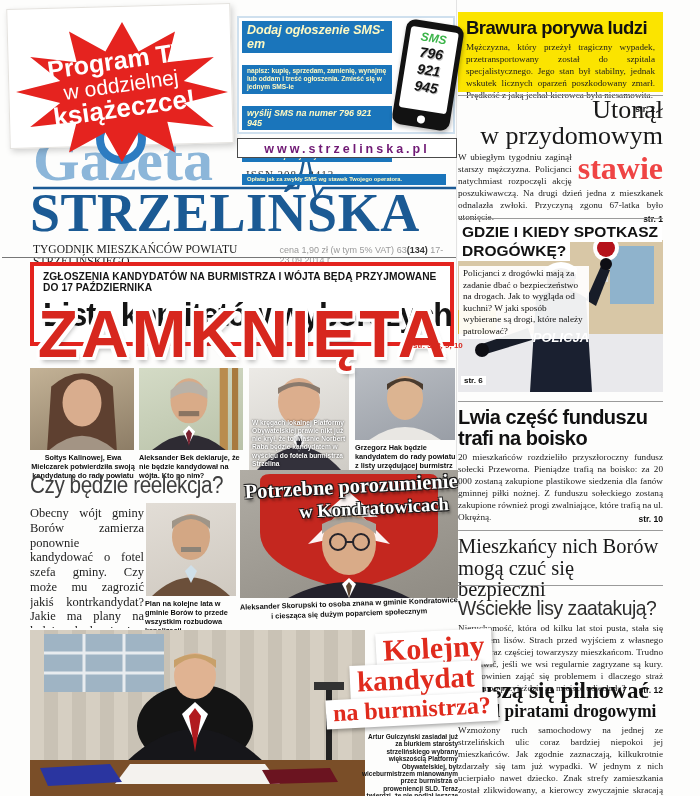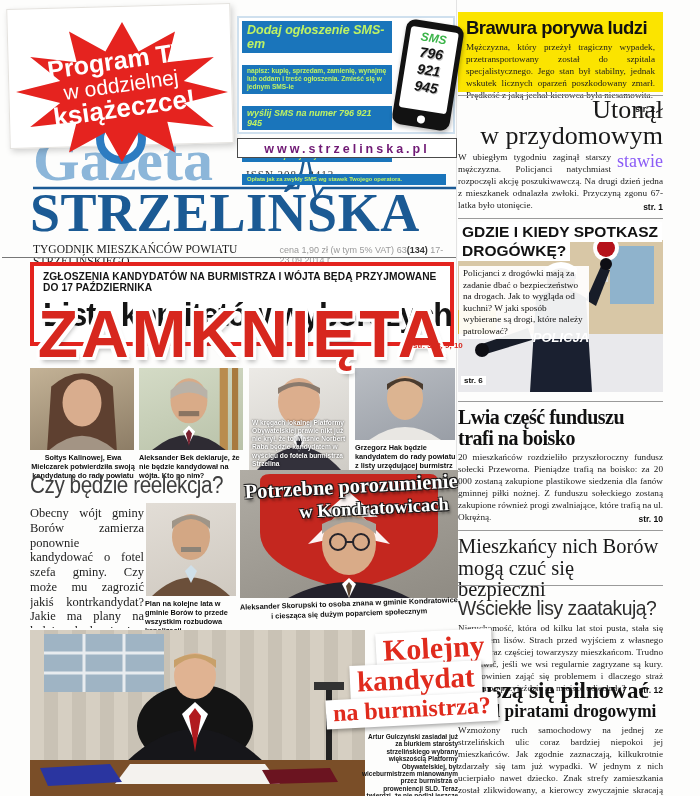--- a/index.html
+++ b/index.html
@@ -16,21 +16,21 @@
   #promoCard{left:8px;top:6px;width:222px;height:138px;background:#fff;border:1px solid #e4e2de;
              box-shadow:2px 3px 6px rgba(0,0,0,.18);transform:rotate(-1.5deg);z-index:2;}
   #logoCircle{left:96px;top:114px;width:34px;height:34px;border-radius:50%;border:8px solid #2d7cc1;background:#fff;z-index:3;}
   #starWrap{left:12px;top:12px;width:220px;height:160px;z-index:4;}
   #promoText{left:36px;top:48px;width:170px;transform:rotate(-8deg);text-align:center;color:#fff;line-height:1.02;z-index:5;}
   .promo1{font-size:25px;font-weight:800;}
   .promo2{font-size:21px;font-weight:400;}
   .promo3{font-size:26px;font-weight:800;}
   
   #smsAd{left:237px;top:16px;width:218px;height:118px;background:#fff;border:2px solid #cfe0ee;z-index:2;padding:3px;box-sizing:border-box;}
-  .smsRow{background:#1a75bb;color:#bef264;width:150px;margin-bottom:12px;padding:2px 5px;box-sizing:border-box;}
+  .smsRow{background:#1a75bb;color:#fef9c3;width:150px;margin-bottom:12px;padding:2px 5px;box-sizing:border-box;}
   .smsTitle{font-size:12.5px;font-weight:800;font-style:italic;}
   .smsTiny{font-size:6.6px;font-weight:bold;line-height:1.25;}
   .smsNum{font-size:9px;font-weight:800;font-style:italic;}
   .smsFoot{font-size:5.8px;font-weight:bold;width:204px;}
   #phone{position:absolute;right:-4px;top:4px;width:58px;height:106px;background:#121212;border-radius:9px;transform:rotate(9deg);box-shadow:1px 2px 4px rgba(0,0,0,.3);}
   #phoneScreen{position:absolute;left:5px;top:7px;width:48px;height:82px;background:#fff;border-radius:3px;text-align:center;}
   #phoneBtn{position:absolute;left:25px;bottom:4px;width:8px;height:8px;border-radius:50%;background:#fff;}
   .phoneSMS{display:block;font-size:12px;font-weight:800;font-style:italic;color:#3cb44a;margin-top:2px;}
   .phoneNum{display:block;font-size:14px;font-weight:800;font-style:italic;color:#141414;line-height:1.2;text-shadow:1px 1px 0 #bbb;}
   #webStrip{left:237px;top:138px;width:218px;height:18px;border:1px solid #4a4a4a;background:#fff;text-align:center;z-index:2;}
@@ -77,28 +77,28 @@
   #nc2{left:350px;top:663px;font-size:29px;transform:rotate(-2.5deg);}
   #nc3{left:326px;top:696px;font-size:24px;transform:rotate(-3deg);}
   #ncCap{left:360px;top:733px;width:98px;text-align:right;font-size:6.5px;font-weight:bold;line-height:1.14;color:#161616;}
   
   #colEdge{left:456px;top:0;height:470px;border-left:1px solid #e3e3e3;}
   #stBrawura{left:458px;top:12px;width:205px;height:80px;background:#fbe400;padding:5px 8px;box-sizing:border-box;}
   #stBrawura h2{margin:0;font-size:18.5px;font-weight:800;letter-spacing:-.5px;white-space:nowrap;}
   .rbody{font-size:9.2px;line-height:1.3;margin-top:3px;}
   #stUtonal{left:458px;top:97px;width:205px;}
   .utH{font-family:"Liberation Serif",serif;font-size:26px;line-height:1.0;text-align:right;color:#191919;}
-  .utFloat{float:right;font-family:"Liberation Serif",serif;font-size:18px;color:#8b5cf6;margin-left:6px;line-height:1;}
+  .utFloat{float:right;font-family:"Liberation Serif",serif;font-size:32px;color:#ef4444;margin-left:6px;line-height:1;font-weight:bold;}
   #stDrogH1{left:458px;top:222px;background:#fff;padding:1px 4px;font-size:15.5px;font-weight:800;z-index:4;white-space:nowrap;}
   #stDrogH2{left:458px;top:241px;background:#fff;padding:1px 4px;font-size:15.5px;font-weight:800;z-index:4;white-space:nowrap;}
   #stDrogPhoto{left:458px;top:240px;width:205px;height:152px;}
   #stDrogBody{left:459px;top:266px;width:122px;background:rgba(255,255,255,.93);padding:2px 4px;font-size:9.2px;line-height:1.25;z-index:4;}
   #stDrogPage{left:461px;top:376px;background:#fff;padding:0 3px;font-size:8px;font-weight:bold;z-index:4;}
   #stBoisko{left:458px;top:407px;width:205px;}
-  #stBoisko h2{margin:0 0 3px 0;font-size:20px;font-weight:800;line-height:1.05;letter-spacing:-.5px;font-family:Liberation Serif, serif;}
+  #stBoisko h2{margin:0 0 3px 0;font-size:20px;font-weight:800;line-height:1.05;letter-spacing:-.5px;}
   #stBorow{left:458px;top:536px;width:205px;}
   #stBorow h2{margin:0;font-family:"Liberation Serif",serif;font-weight:400;font-size:20.5px;line-height:1.05;color:#1a1a1a;}
   #stLisy{left:458px;top:588px;width:205px;margin-top:8px;}
   #stLisy h2{margin:0;font-size:21px;font-weight:400;color:#2e2e2e;letter-spacing:-.5px;transform:scaleX(.92);transform-origin:left;white-space:nowrap;}
   #stPiraci{left:458px;top:678px;width:205px;}
   #stPiraci .h1{font-family:"Liberation Serif",serif;font-weight:bold;font-size:24px;line-height:1.0;transform:scaleX(.96);transform-origin:left;white-space:nowrap;}
   #stPiraci .h2{font-family:"Liberation Serif",serif;font-weight:bold;font-size:18px;line-height:1.1;transform:scaleX(.96);transform-origin:left;white-space:nowrap;}
 </style>
 </head>
 <body>

